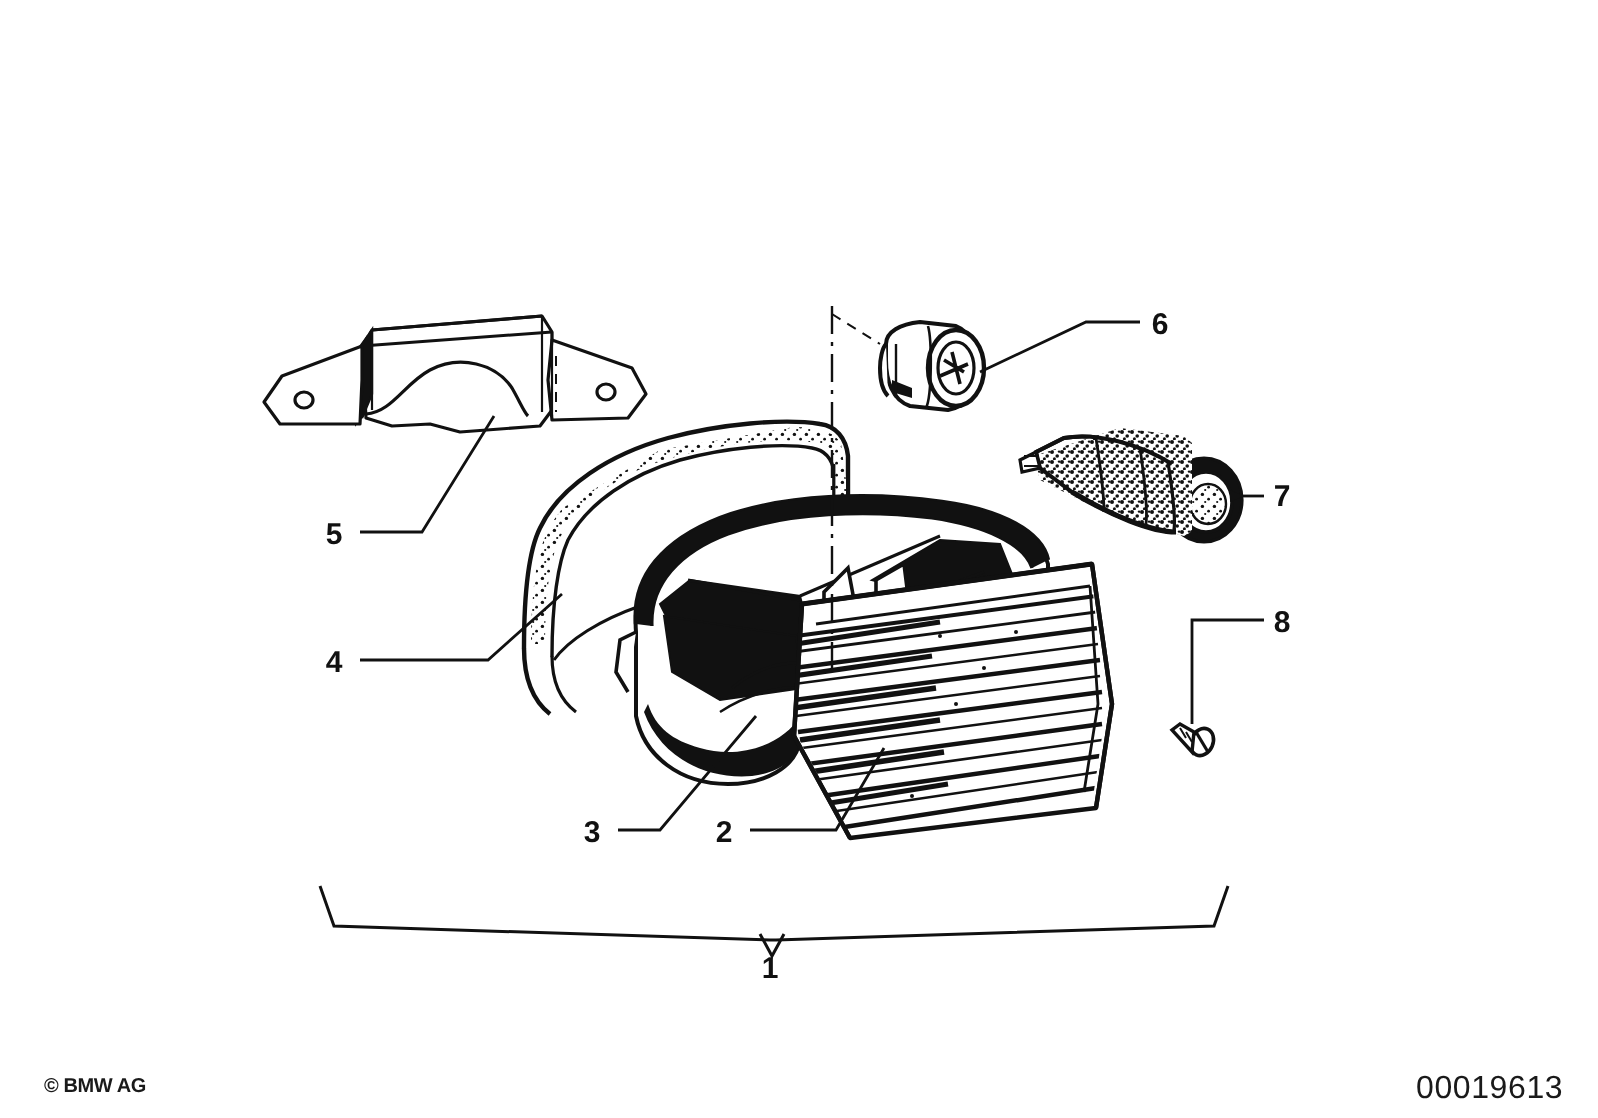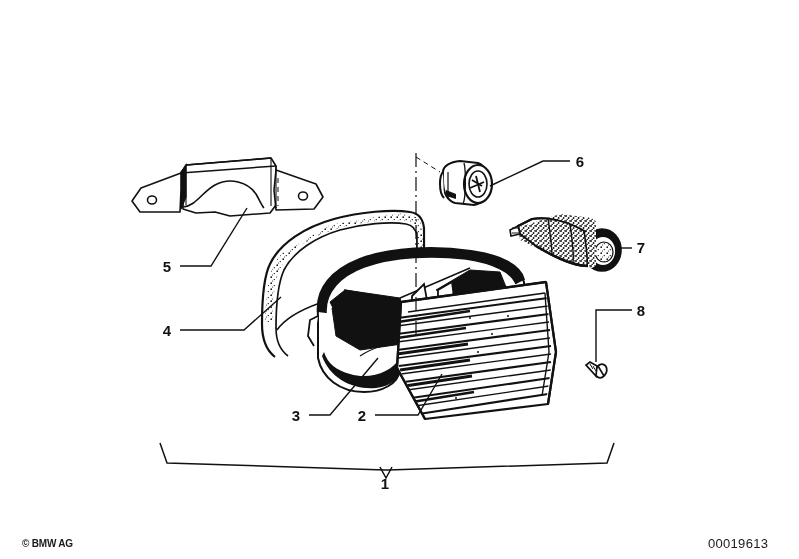--- a/index.html
+++ b/index.html
@@ -34,21 +34,21 @@
   #copyright-notice {
     left: 22px;
     top: 538px;
     font-size: 10px;
     font-weight: bold;
     letter-spacing: -0.2px;
   }
   #diagram-number {
     left: 708px;
     top: 536px;
-    font-size: 13px;
+    font-size: 16px;
     letter-spacing: 0.3px;
   }
   .callout-label {
     font-family: "Liberation Sans", sans-serif;
     font-size: 15px;
     font-weight: bold;
     fill: #111111;
   }
 </style>
 </head>

